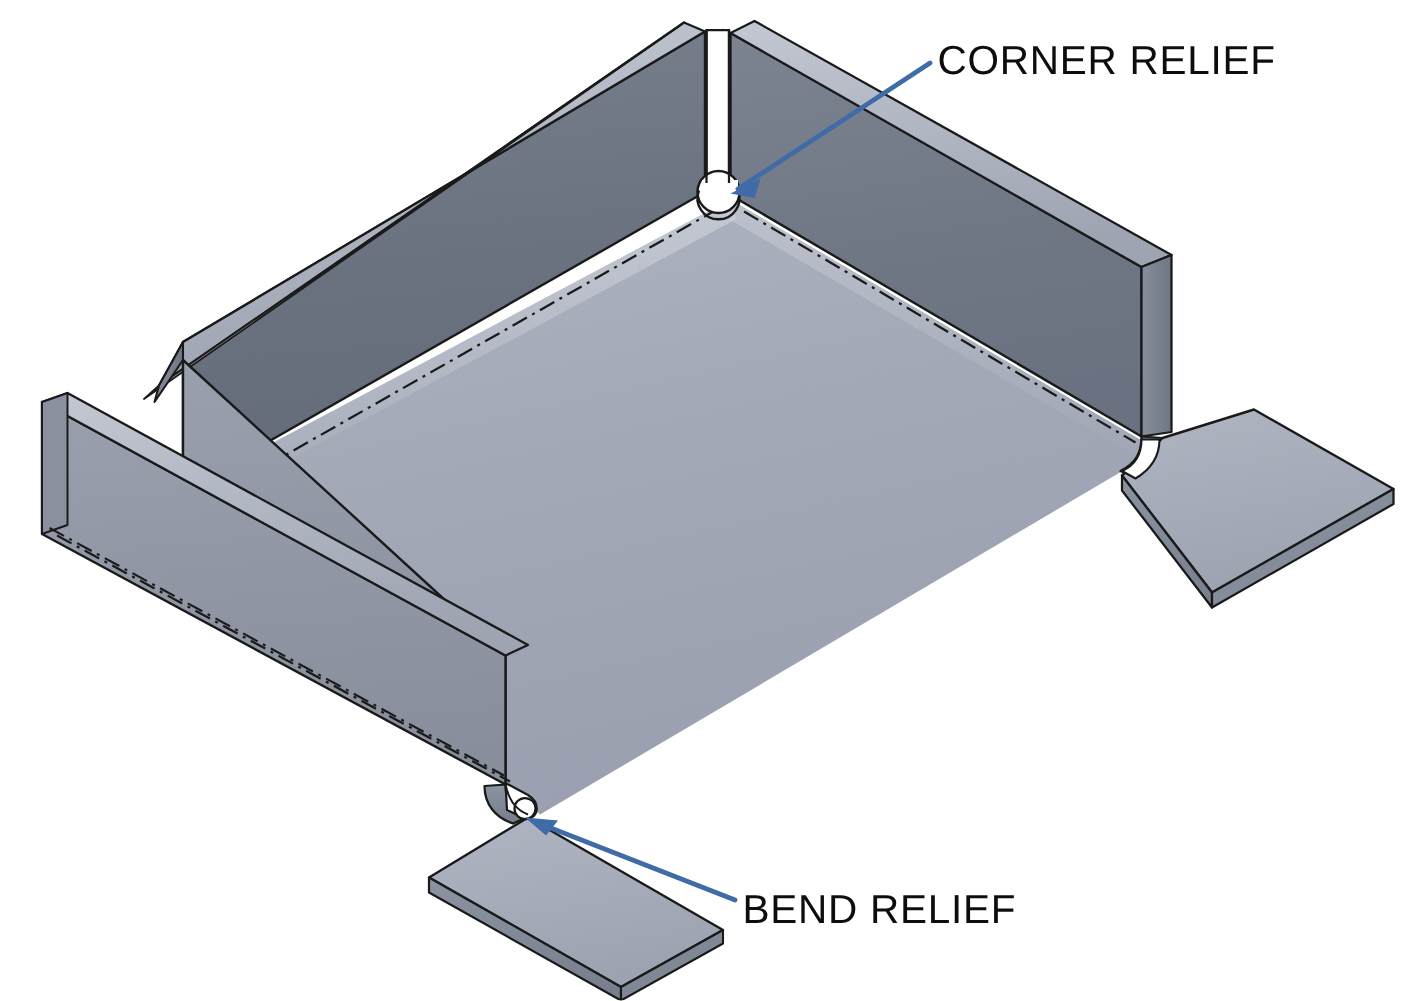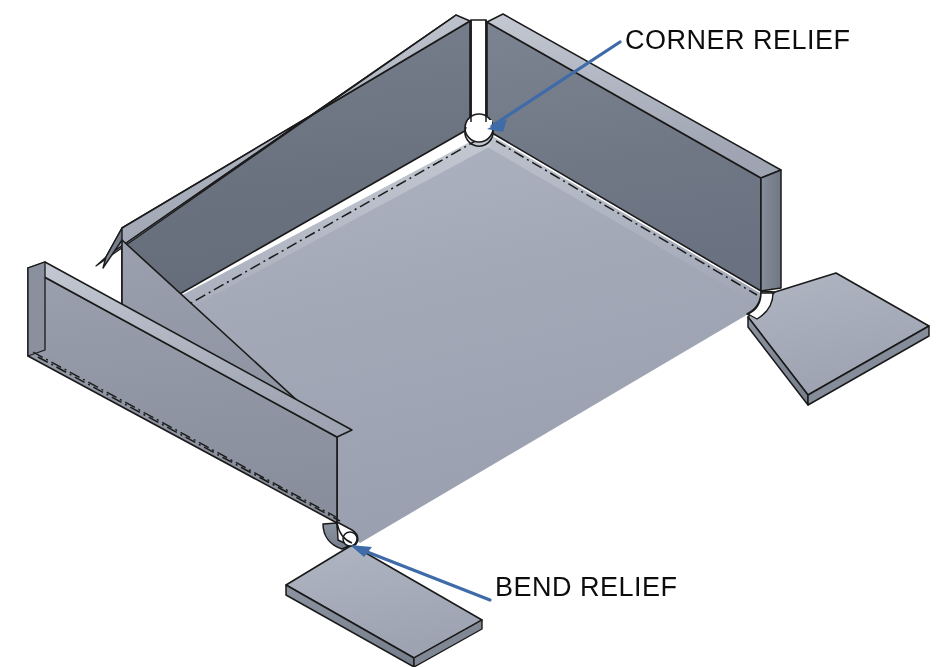--- a/index.html
+++ b/index.html
@@ -32,21 +32,21 @@
     position: absolute;
     color: #0d0d0d;
     font-family: "Liberation Sans", sans-serif;
     font-size: 27px;
     font-weight: 400;
     letter-spacing: 0.5px;
     white-space: nowrap;
     line-height: 1;
   }
   #corner-relief-label { left: 625px; top: 27px; }
-  #bend-relief-label   { left: 495px; top: 574px; }
+  #bend-relief-label   { left: 495px; top: 593px; }
 </style>
 </head>
 <body>
 
 <div id="diagram-root">
 
   <svg id="part-svg" viewBox="0 0 950 667" xmlns="http://www.w3.org/2000/svg">
 
     <defs>
 

